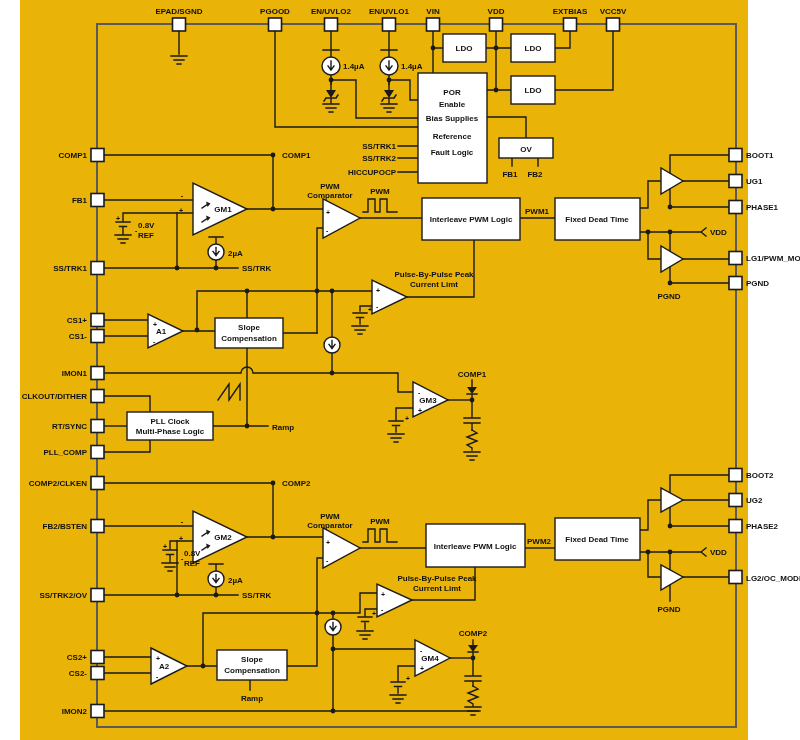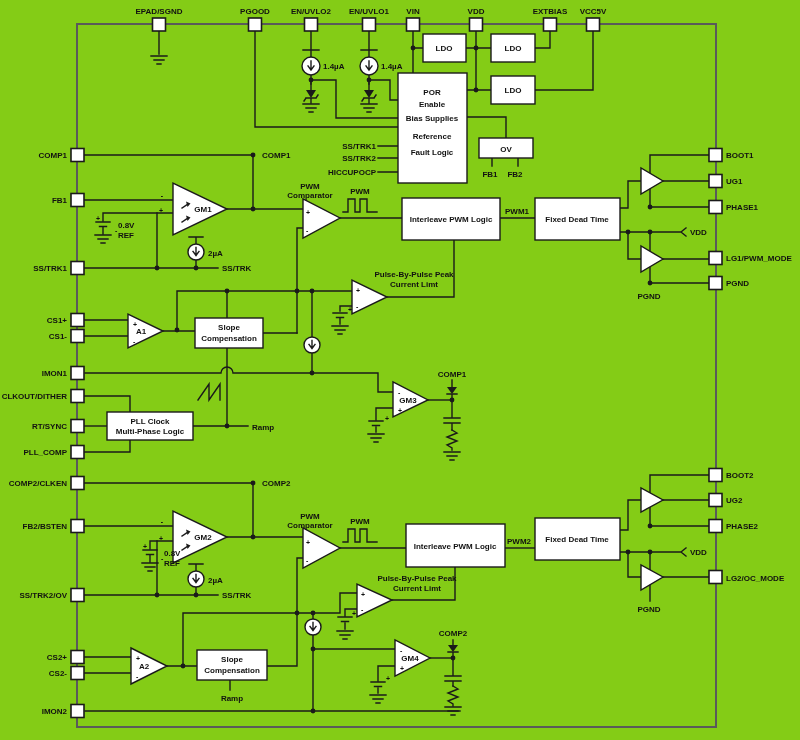--- a/index.html
+++ b/index.html
@@ -1,16 +1,16 @@
 <!DOCTYPE html>
 <html><head>
 <meta charset="utf-8">
 <style>
   html,body{margin:0;padding:0;background:#ffffff;}
-  .stage{width:800px;height:740px;position:relative;background:#84cc16;}
+  .stage{width:728px;height:740px;position:relative;background:#eab308;margin-left:20px;}
   svg text{font-family:"Liberation Sans","DejaVu Sans",sans-serif;font-weight:bold;fill:#111;}
   .t8{font-size:8px;}
   .t7{font-size:7px;}
   .mid{text-anchor:middle;}
   .end{text-anchor:end;}
   .w{stroke:#1a1a1a;stroke-width:1.4;fill:none;stroke-linecap:square;}
   .blk{fill:#ffffff;stroke:#1a1a1a;stroke-width:1.4;}
   .pin{fill:#ffffff;stroke:#1a1a1a;stroke-width:1.6;}
   .dot{fill:#1a1a1a;stroke:none;}
   .border{stroke:#5a5a5a;stroke-width:2;fill:none;}

